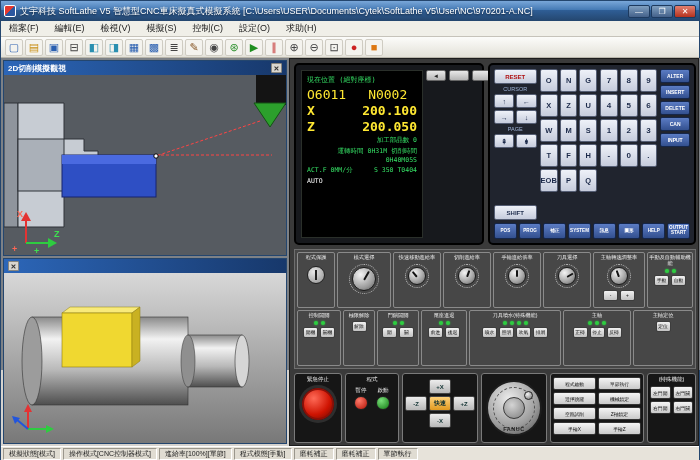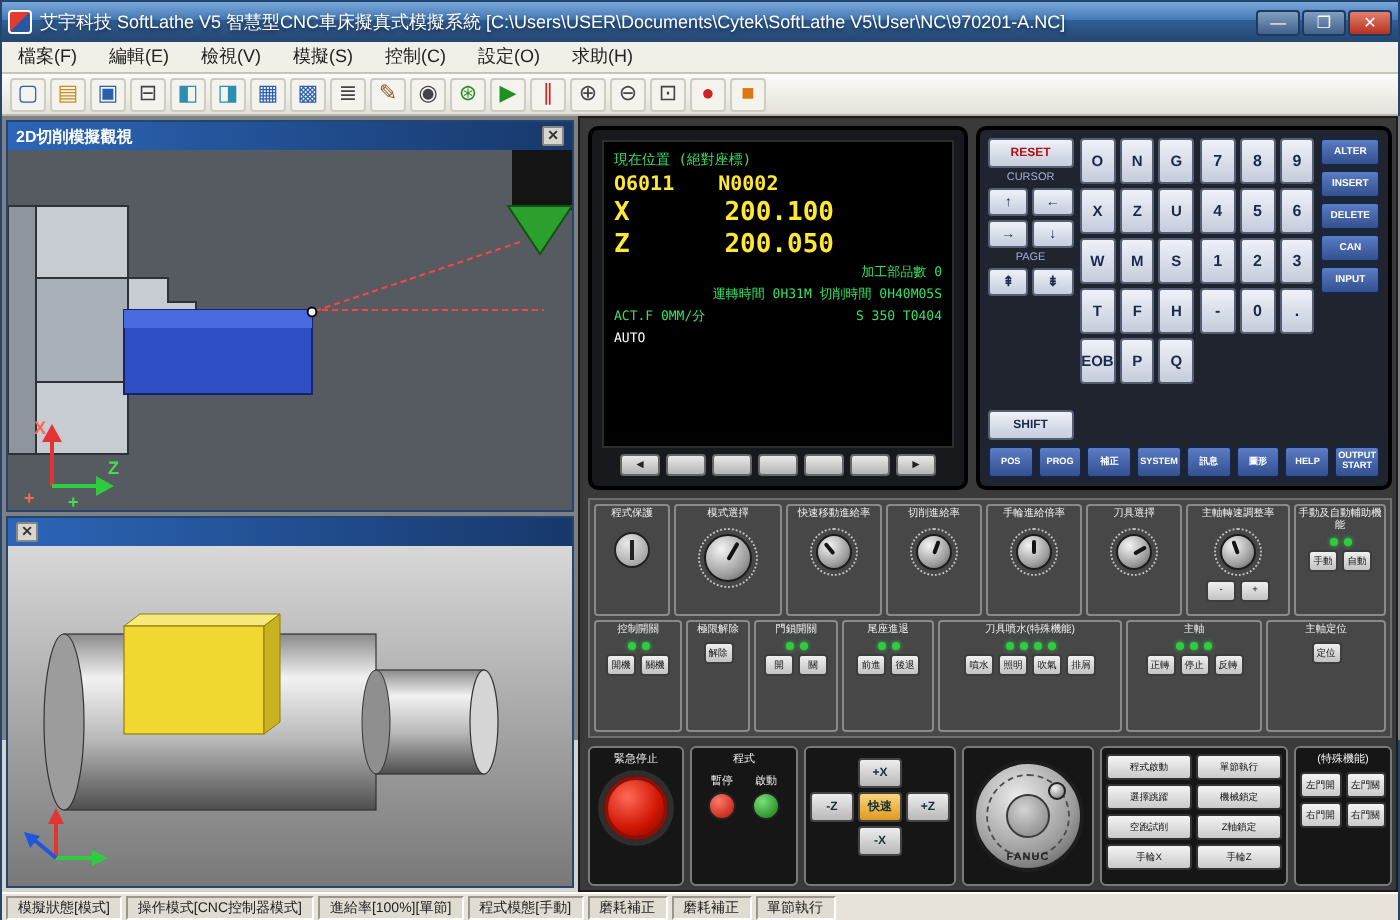--- a/index.html
+++ b/index.html
@@ -20,24 +20,24 @@
 
 .workspace{position:absolute;left:0;top:57px;width:700px;height:312px;background:#7d8186}
 .panel{position:absolute;border:1px solid #24466e;background:#565b61;display:flex;flex-direction:column}
 .ptitle{height:14px;background:linear-gradient(90deg,#2c66b8,#17386b);display:flex;align-items:center;color:#fff;font-size:8px;font-weight:bold;padding:0 4px;gap:4px;flex:none}
 .ptitle span{flex:1}
 .pclose{width:11px;height:10px;background:#d9d6cf;border:1px solid #8a877e;color:#333;font-size:7px;line-height:9px;text-align:center;border-radius:1px;font-weight:bold}
 .pbody{flex:1;position:relative;overflow:hidden}
 .pbody svg{position:absolute;left:0;top:0}
 
 .cnc{position:absolute;left:288px;top:0;width:410px;height:388px;background:#3a3a3a;border:1px solid #1c1c1c}
-.crt-block{position:absolute;left:4px;top:4px;width:190px;height:182px;background:#17191d;border:2px solid #000;border-radius:5px;padding:5px;display:flex;flex-direction:column;gap:3px}
+.crt-block{position:absolute;left:4px;top:4px;width:190px;height:182px;background:#17191d;border:2px solid #000;border-radius:5px;padding:5px;display:flex;flex-direction:row;gap:3px}
 .screen{flex:1;background:#000;border:1px solid #2a2f2a;padding:4px 5px;display:flex;flex-direction:column;font-family:"DejaVu Sans Mono",monospace}
 .crt-h{color:#35e065;font-size:7px}
-.crt-prog{color:#ffe832;font-size:10px;font-weight:bold;display:flex;gap:22px;margin-top:2px}
+.crt-prog{color:#ffe832;font-size:13px;font-weight:normal;display:flex;gap:22px;margin-top:2px}
 .crt-axis{color:#ffe832;font-size:13px;font-weight:bold;display:flex;margin-top:1px}
 .crt-axis .an{width:18px}
 .crt-axis .av{width:92px;text-align:right}
 .crt-sm{color:#35e065;font-size:6.5px;margin-top:2px}
 .crt-sm.r{text-align:right}
 .crt-sm.row{display:flex;justify-content:space-between}
 .crt-sm.mode{color:#fff}
 .softkeys{margin-top:auto;display:flex}
 .softkeys div{flex:1;color:#fff;font-size:6.5px;text-align:center;border:1px solid #333;margin:0 1px;padding:1px 0}
 .bezel{display:flex;gap:3px;justify-content:center;flex:none}

